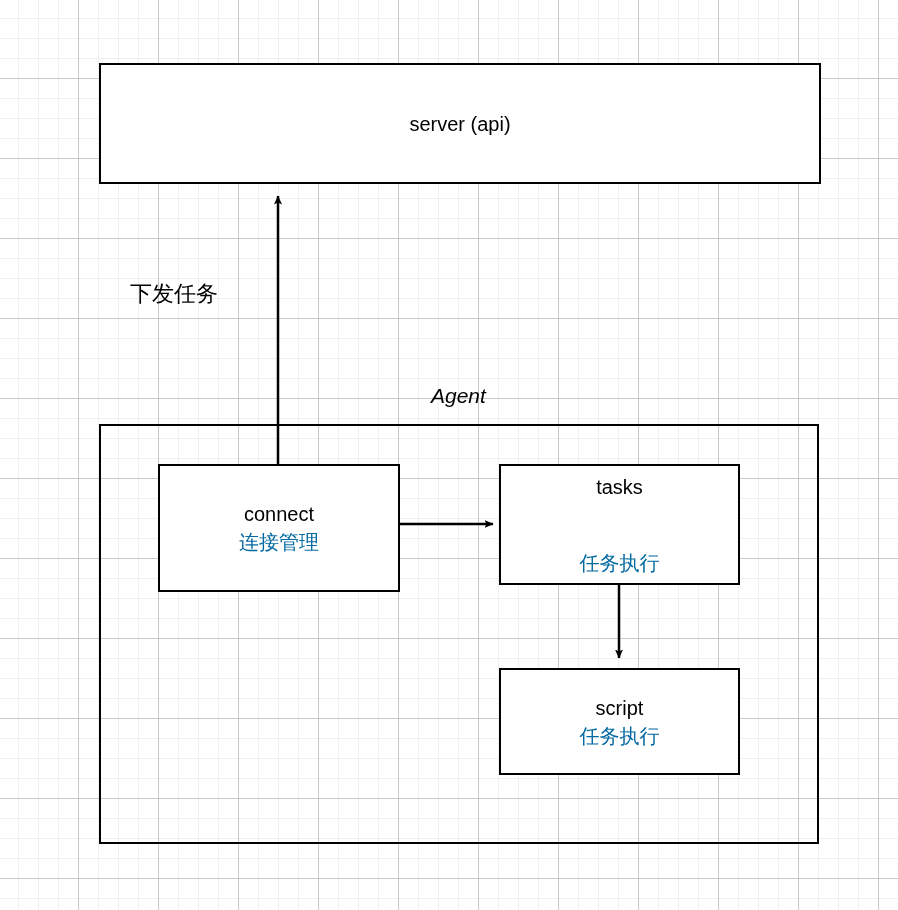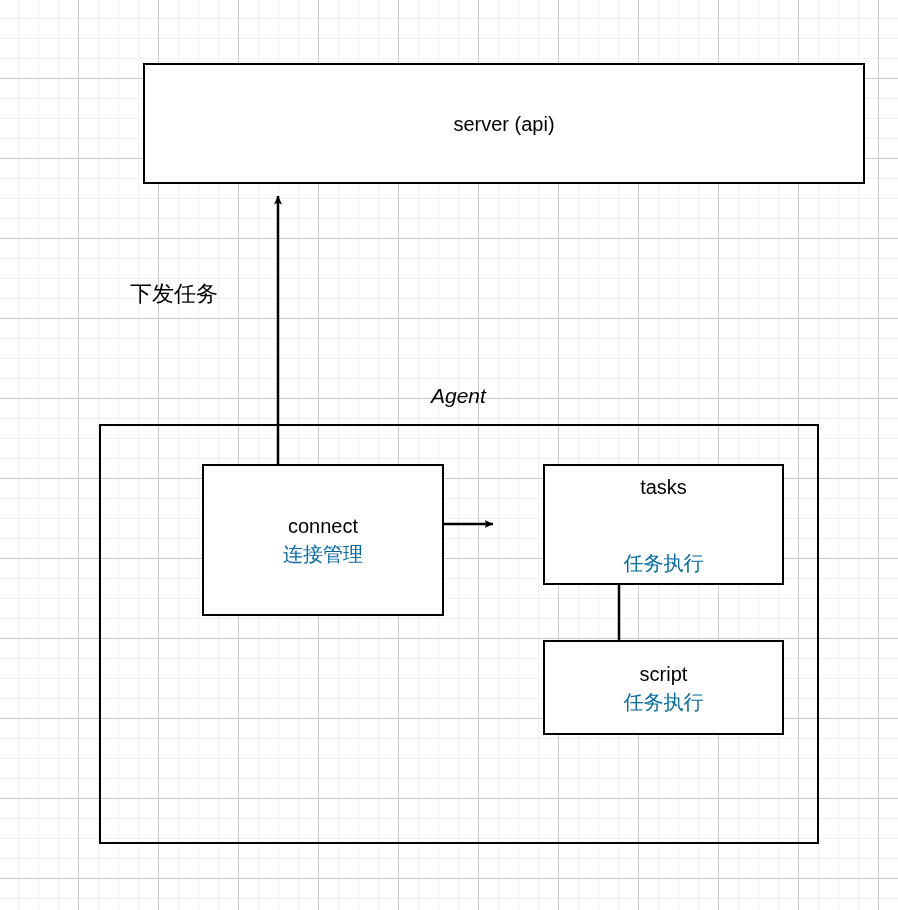--- a/index.html
+++ b/index.html
@@ -26,21 +26,20 @@
   .node {
     position: absolute;
     box-sizing: border-box;
     background: #ffffff;
     border: 2px solid #000000;
     display: flex;
     flex-direction: column;
     align-items: center;
     justify-content: center;
     text-align: right;
-    margin-left: 44px;
   }
 
   .node .title {
     font-size: 20px;
     line-height: 28px;
     color: #000000;
     white-space: nowrap;
   }
 
   .node .subtitle {
@@ -95,28 +94,28 @@
   <div class="node" style="left:99px; top:63px; width:722px; height:121px;">
     <span class="title">server (api)</span>
   </div>
 
   <div class="free-label" style="left:130px; top:279px; font-size:22px; line-height:30px;text-align:right;">下发任务</div>
 
   <div class="free-label" style="left:431px; top:382px; font-size:21px; line-height:28px;font-style:italic;">Agent</div>
 
   <div class="container-box" style="left:99px; top:424px; width:720px; height:420px;"></div>
 
-  <div class="node" style="left:158px; top:464px; width:242px; height:152px;">
+  <div class="node" style="left:158px; top:464px; width:242px; height:128px;">
     <span class="title">connect</span>
     <span class="subtitle">连接管理</span>
   </div>
 
   <div class="node" style="left:499px; top:464px; width:241px; height:121px;gap:48px;">
     <span class="title">tasks</span>
     <span class="subtitle">任务执行</span>
   </div>
 
-  <div class="node" style="left:499px; top:640px; width:241px; height:95px;">
+  <div class="node" style="left:499px; top:668px; width:241px; height:107px;">
     <span class="title">script</span>
     <span class="subtitle">任务执行</span>
   </div>
 
 </div>
 
 </body></html>

